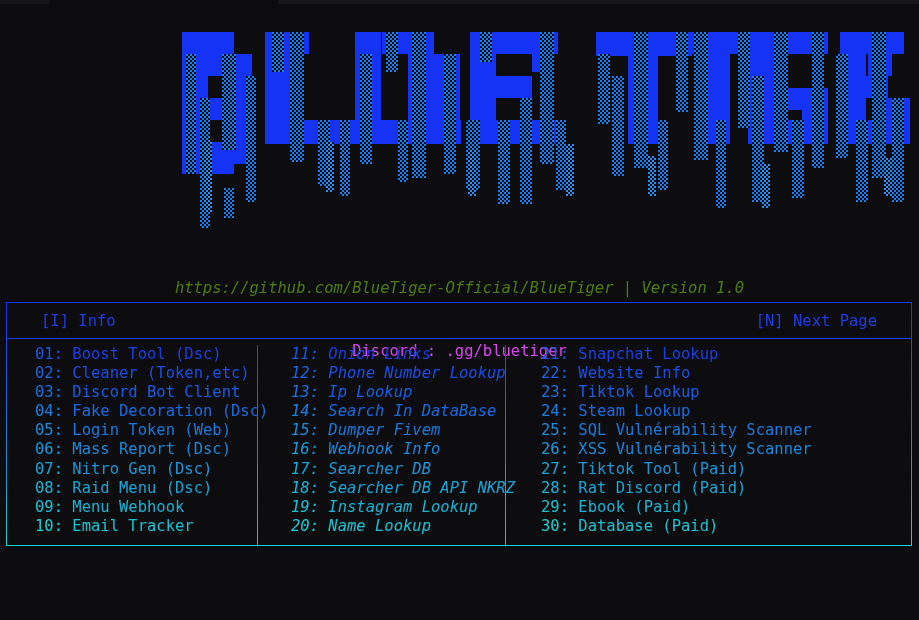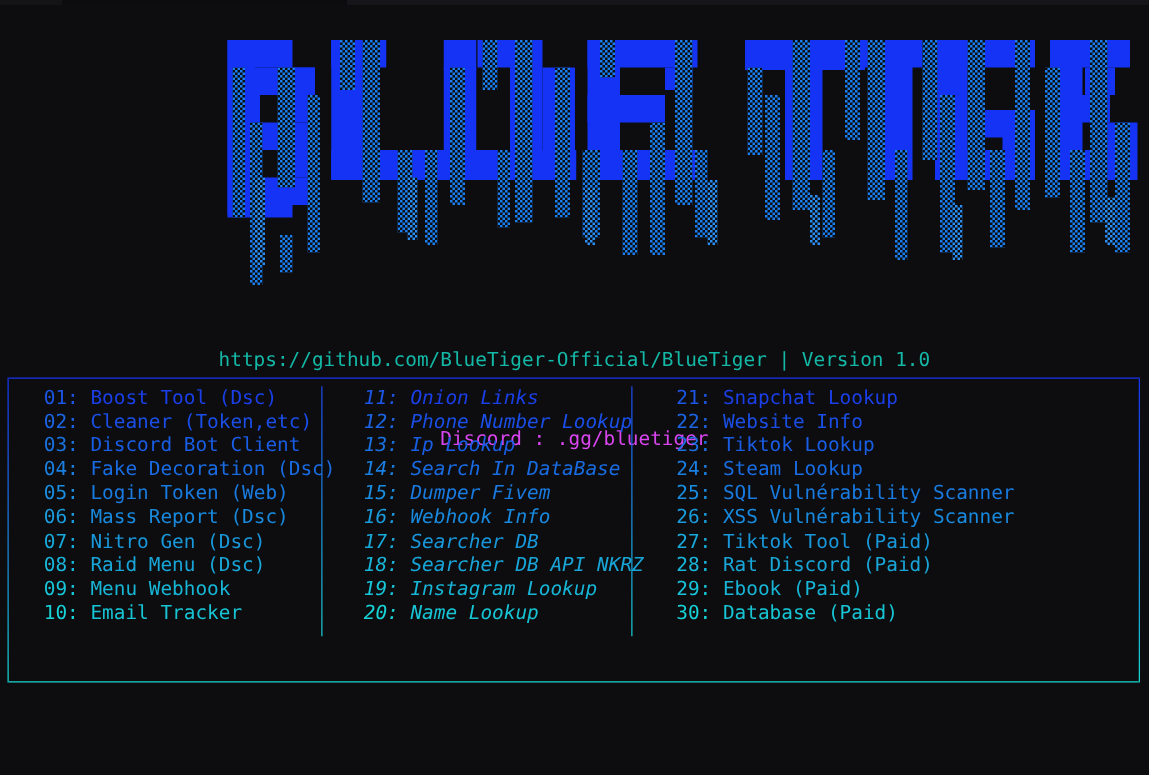--- a/index.html
+++ b/index.html
@@ -41,21 +41,21 @@
     top: 236px;
     left: 0;
     width: 919px;
     text-align: center;
     font-size: 15.5px;
     line-height: 21px;
     letter-spacing: 0px;
     color: #16a9d8;
     white-space: pre;
   }
-  #subtitle .line1 { color: #14b8a6; }
+  #subtitle .line1 { color: #4d7c0f; font-style: italic; }
   #subtitle .line2 { color: #d946ef; }
 
   
   #menu-box {
     position: absolute;
     left: 6px;
     top: 302px;
     width: 906px;
     height: 244px;
     box-sizing: border-box;
@@ -232,20 +232,26 @@
     </g>
   </svg>
 </div>
 
 <div id="subtitle">
   <div class="line1">https://github.com/BlueTiger-Official/BlueTiger | Version 1.0</div>
   <div class="line2">Discord : .gg/bluetiger</div>
 </div>
 
 <div id="menu-box">
+  <div id="menu-header">
+    <div id="menu-header-inner">
+      <span class="hdr-item">[I] Info</span>
+      <span class="hdr-item">[N] Next Page</span>
+    </div>
+  </div>
   <div id="menu-cols">
     <div class="menu-col col1"><div class="menu-row"><span class="menu-num" style="color: rgb(27, 86, 230);">01:</span><span class="menu-label" style="color: rgb(26, 63, 232);"> Boost Tool (Dsc)</span></div><div class="menu-row"><span class="menu-num" style="color: rgb(27, 100, 228);">02:</span><span class="menu-label" style="color: rgb(26, 78, 230);"> Cleaner (Token,etc)</span></div><div class="menu-row"><span class="menu-num" style="color: rgb(26, 114, 226);">03:</span><span class="menu-label" style="color: rgb(25, 93, 228);"> Discord Bot Client</span></div><div class="menu-row"><span class="menu-num" style="color: rgb(26, 127, 225);">04:</span><span class="menu-label" style="color: rgb(25, 107, 225);"> Fake Decoration (Dsc)</span></div><div class="menu-row"><span class="menu-num" style="color: rgb(25, 141, 223);">05:</span><span class="menu-label" style="color: rgb(25, 122, 223);"> Login Token (Web)</span></div><div class="menu-row"><span class="menu-num" style="color: rgb(25, 155, 221);">06:</span><span class="menu-label" style="color: rgb(24, 137, 221);"> Mass Report (Dsc)</span></div><div class="menu-row"><span class="menu-num" style="color: rgb(24, 169, 219);">07:</span><span class="menu-label" style="color: rgb(24, 152, 219);"> Nitro Gen (Dsc)</span></div><div class="menu-row"><span class="menu-num" style="color: rgb(24, 182, 218);">08:</span><span class="menu-label" style="color: rgb(24, 166, 216);"> Raid Menu (Dsc)</span></div><div class="menu-row"><span class="menu-num" style="color: rgb(23, 196, 216);">09:</span><span class="menu-label" style="color: rgb(23, 181, 214);"> Menu Webhook</span></div><div class="menu-row"><span class="menu-num" style="color: rgb(23, 210, 214);">10:</span><span class="menu-label" style="color: rgb(23, 196, 212);"> Email Tracker</span></div></div>
     <div class="menu-col col2"><div class="menu-row"><span class="menu-num" style="color: rgb(27, 86, 230);">11:</span><span class="menu-label" style="color: rgb(26, 63, 232);"> Onion Links</span></div><div class="menu-row"><span class="menu-num" style="color: rgb(27, 100, 228);">12:</span><span class="menu-label" style="color: rgb(26, 78, 230);"> Phone Number Lookup</span></div><div class="menu-row"><span class="menu-num" style="color: rgb(26, 114, 226);">13:</span><span class="menu-label" style="color: rgb(25, 93, 228);"> Ip Lookup</span></div><div class="menu-row"><span class="menu-num" style="color: rgb(26, 127, 225);">14:</span><span class="menu-label" style="color: rgb(25, 107, 225);"> Search In DataBase</span></div><div class="menu-row"><span class="menu-num" style="color: rgb(25, 141, 223);">15:</span><span class="menu-label" style="color: rgb(25, 122, 223);"> Dumper Fivem</span></div><div class="menu-row"><span class="menu-num" style="color: rgb(25, 155, 221);">16:</span><span class="menu-label" style="color: rgb(24, 137, 221);"> Webhook Info</span></div><div class="menu-row"><span class="menu-num" style="color: rgb(24, 169, 219);">17:</span><span class="menu-label" style="color: rgb(24, 152, 219);"> Searcher DB</span></div><div class="menu-row"><span class="menu-num" style="color: rgb(24, 182, 218);">18:</span><span class="menu-label" style="color: rgb(24, 166, 216);"> Searcher DB API NKRZ</span></div><div class="menu-row"><span class="menu-num" style="color: rgb(23, 196, 216);">19:</span><span class="menu-label" style="color: rgb(23, 181, 214);"> Instagram Lookup</span></div><div class="menu-row"><span class="menu-num" style="color: rgb(23, 210, 214);">20:</span><span class="menu-label" style="color: rgb(23, 196, 212);"> Name Lookup</span></div></div>
     <div class="menu-col col3"><div class="menu-row"><span class="menu-num" style="color: rgb(27, 86, 230);">21:</span><span class="menu-label" style="color: rgb(26, 63, 232);"> Snapchat Lookup</span></div><div class="menu-row"><span class="menu-num" style="color: rgb(27, 100, 228);">22:</span><span class="menu-label" style="color: rgb(26, 78, 230);"> Website Info</span></div><div class="menu-row"><span class="menu-num" style="color: rgb(26, 114, 226);">23:</span><span class="menu-label" style="color: rgb(25, 93, 228);"> Tiktok Lookup</span></div><div class="menu-row"><span class="menu-num" style="color: rgb(26, 127, 225);">24:</span><span class="menu-label" style="color: rgb(25, 107, 225);"> Steam Lookup</span></div><div class="menu-row"><span class="menu-num" style="color: rgb(25, 141, 223);">25:</span><span class="menu-label" style="color: rgb(25, 122, 223);"> SQL Vulnérability Scanner</span></div><div class="menu-row"><span class="menu-num" style="color: rgb(25, 155, 221);">26:</span><span class="menu-label" style="color: rgb(24, 137, 221);"> XSS Vulnérability Scanner</span></div><div class="menu-row"><span class="menu-num" style="color: rgb(24, 169, 219);">27:</span><span class="menu-label" style="color: rgb(24, 152, 219);"> Tiktok Tool (Paid)</span></div><div class="menu-row"><span class="menu-num" style="color: rgb(24, 182, 218);">28:</span><span class="menu-label" style="color: rgb(24, 166, 216);"> Rat Discord (Paid)</span></div><div class="menu-row"><span class="menu-num" style="color: rgb(23, 196, 216);">29:</span><span class="menu-label" style="color: rgb(23, 181, 214);"> Ebook (Paid)</span></div><div class="menu-row"><span class="menu-num" style="color: rgb(23, 210, 214);">30:</span><span class="menu-label" style="color: rgb(23, 196, 212);"> Database (Paid)</span></div></div>
   </div>
 </div>
 
 <div id="prompt">
   <span class="pline">┌──[apple@MultiTool: Menu-1]──[~]</span>
   

